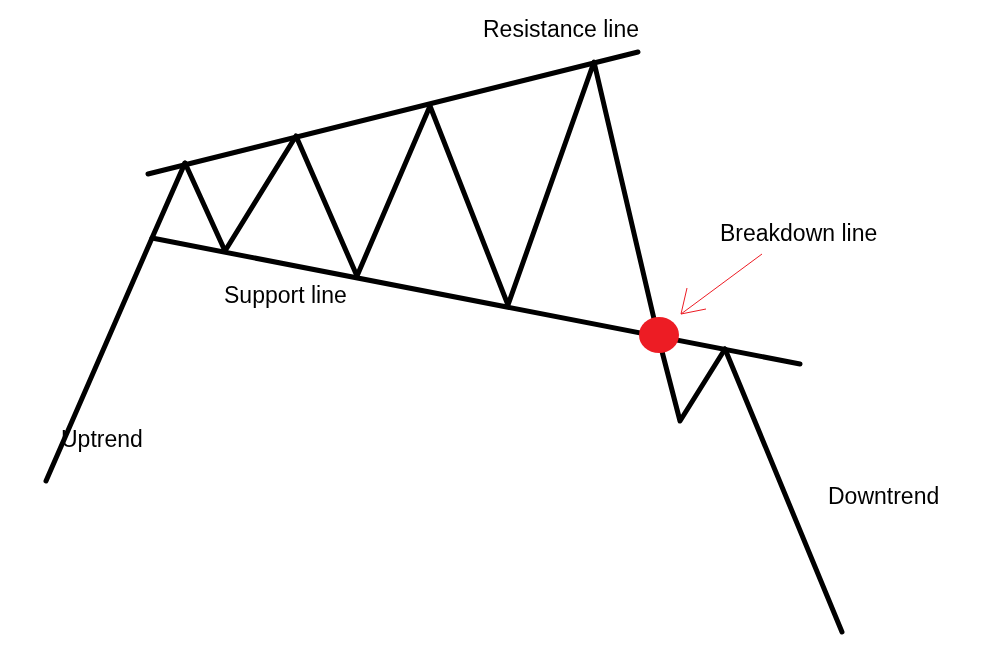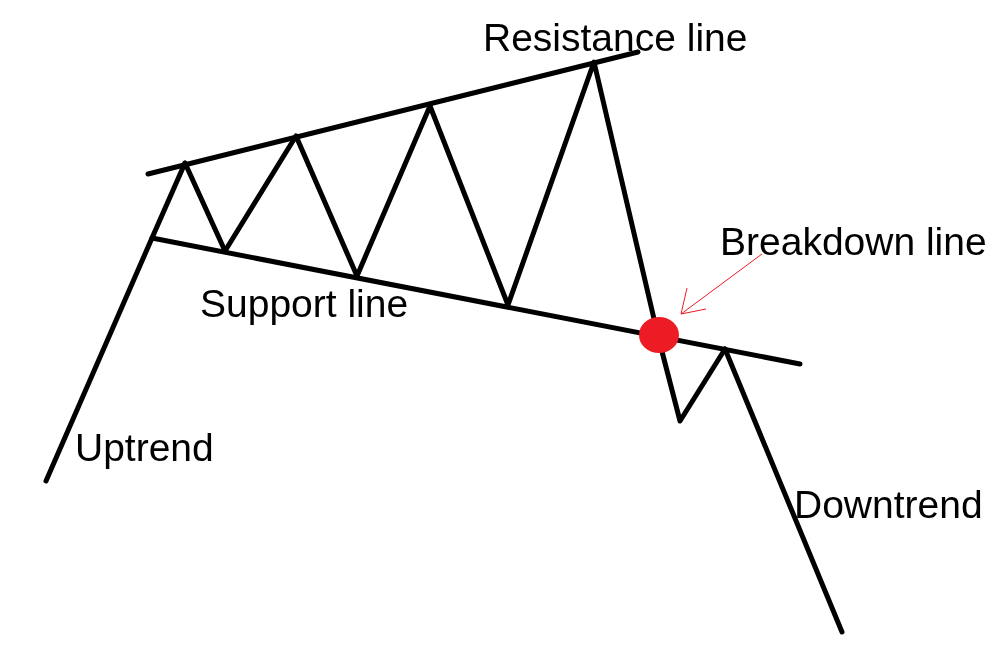--- a/index.html
+++ b/index.html
@@ -1,31 +1,31 @@
 <!DOCTYPE html>
 <html><head>
   <meta charset="utf-8">
   <style>
     html, body { margin: 0; padding: 0; background: #ffffff; }
     body { width: 995px; height: 661px; position: relative; overflow: hidden; }
     #canvas { position: absolute; left: 0; top: 0; width: 995px; height: 661px; }
     .lbl {
       position: absolute;
       font-family: "Liberation Sans", sans-serif;
-      font-size: 39px;
+      font-size: 23px;
       color: #000000;
       white-space: nowrap;
       line-height: 1;
       text-align: right;
     }
     #lbl-resistance { left: 483px; top: 18px; }
     #lbl-breakdown { left: 720px; top: 222px; }
-    #lbl-support { left: 200px; top: 284px; }
-    #lbl-uptrend { left: 75px; top: 428px; }
-    #lbl-downtrend { left: 794px; top: 485px; }
+    #lbl-support { left: 224px; top: 284px; }
+    #lbl-uptrend { left: 61px; top: 428px; }
+    #lbl-downtrend { left: 828px; top: 485px; }
   </style>
 </head>
 <body>
 
 <svg id="canvas" viewBox="0 0 995 661" xmlns="http://www.w3.org/2000/svg">
   <line x1="148" y1="174" x2="638" y2="52" stroke="#000" stroke-width="5" stroke-linecap="round"></line>
   <line x1="152" y1="238" x2="800" y2="364" stroke="#000" stroke-width="5" stroke-linecap="round"></line>
   <polyline points="46,481 152,238 185,163" fill="none" stroke="#000" stroke-width="5" stroke-linejoin="round" stroke-linecap="round"></polyline>
   <polyline points="185,163 225,251 296,136 357,276 430,106 508,305 594,62 658,336" fill="none" stroke="#000" stroke-width="5" stroke-linejoin="round" stroke-linecap="round"></polyline>
   <polyline points="658,336 680,421 725,349" fill="none" stroke="#000" stroke-width="5" stroke-linejoin="round" stroke-linecap="round"></polyline>

